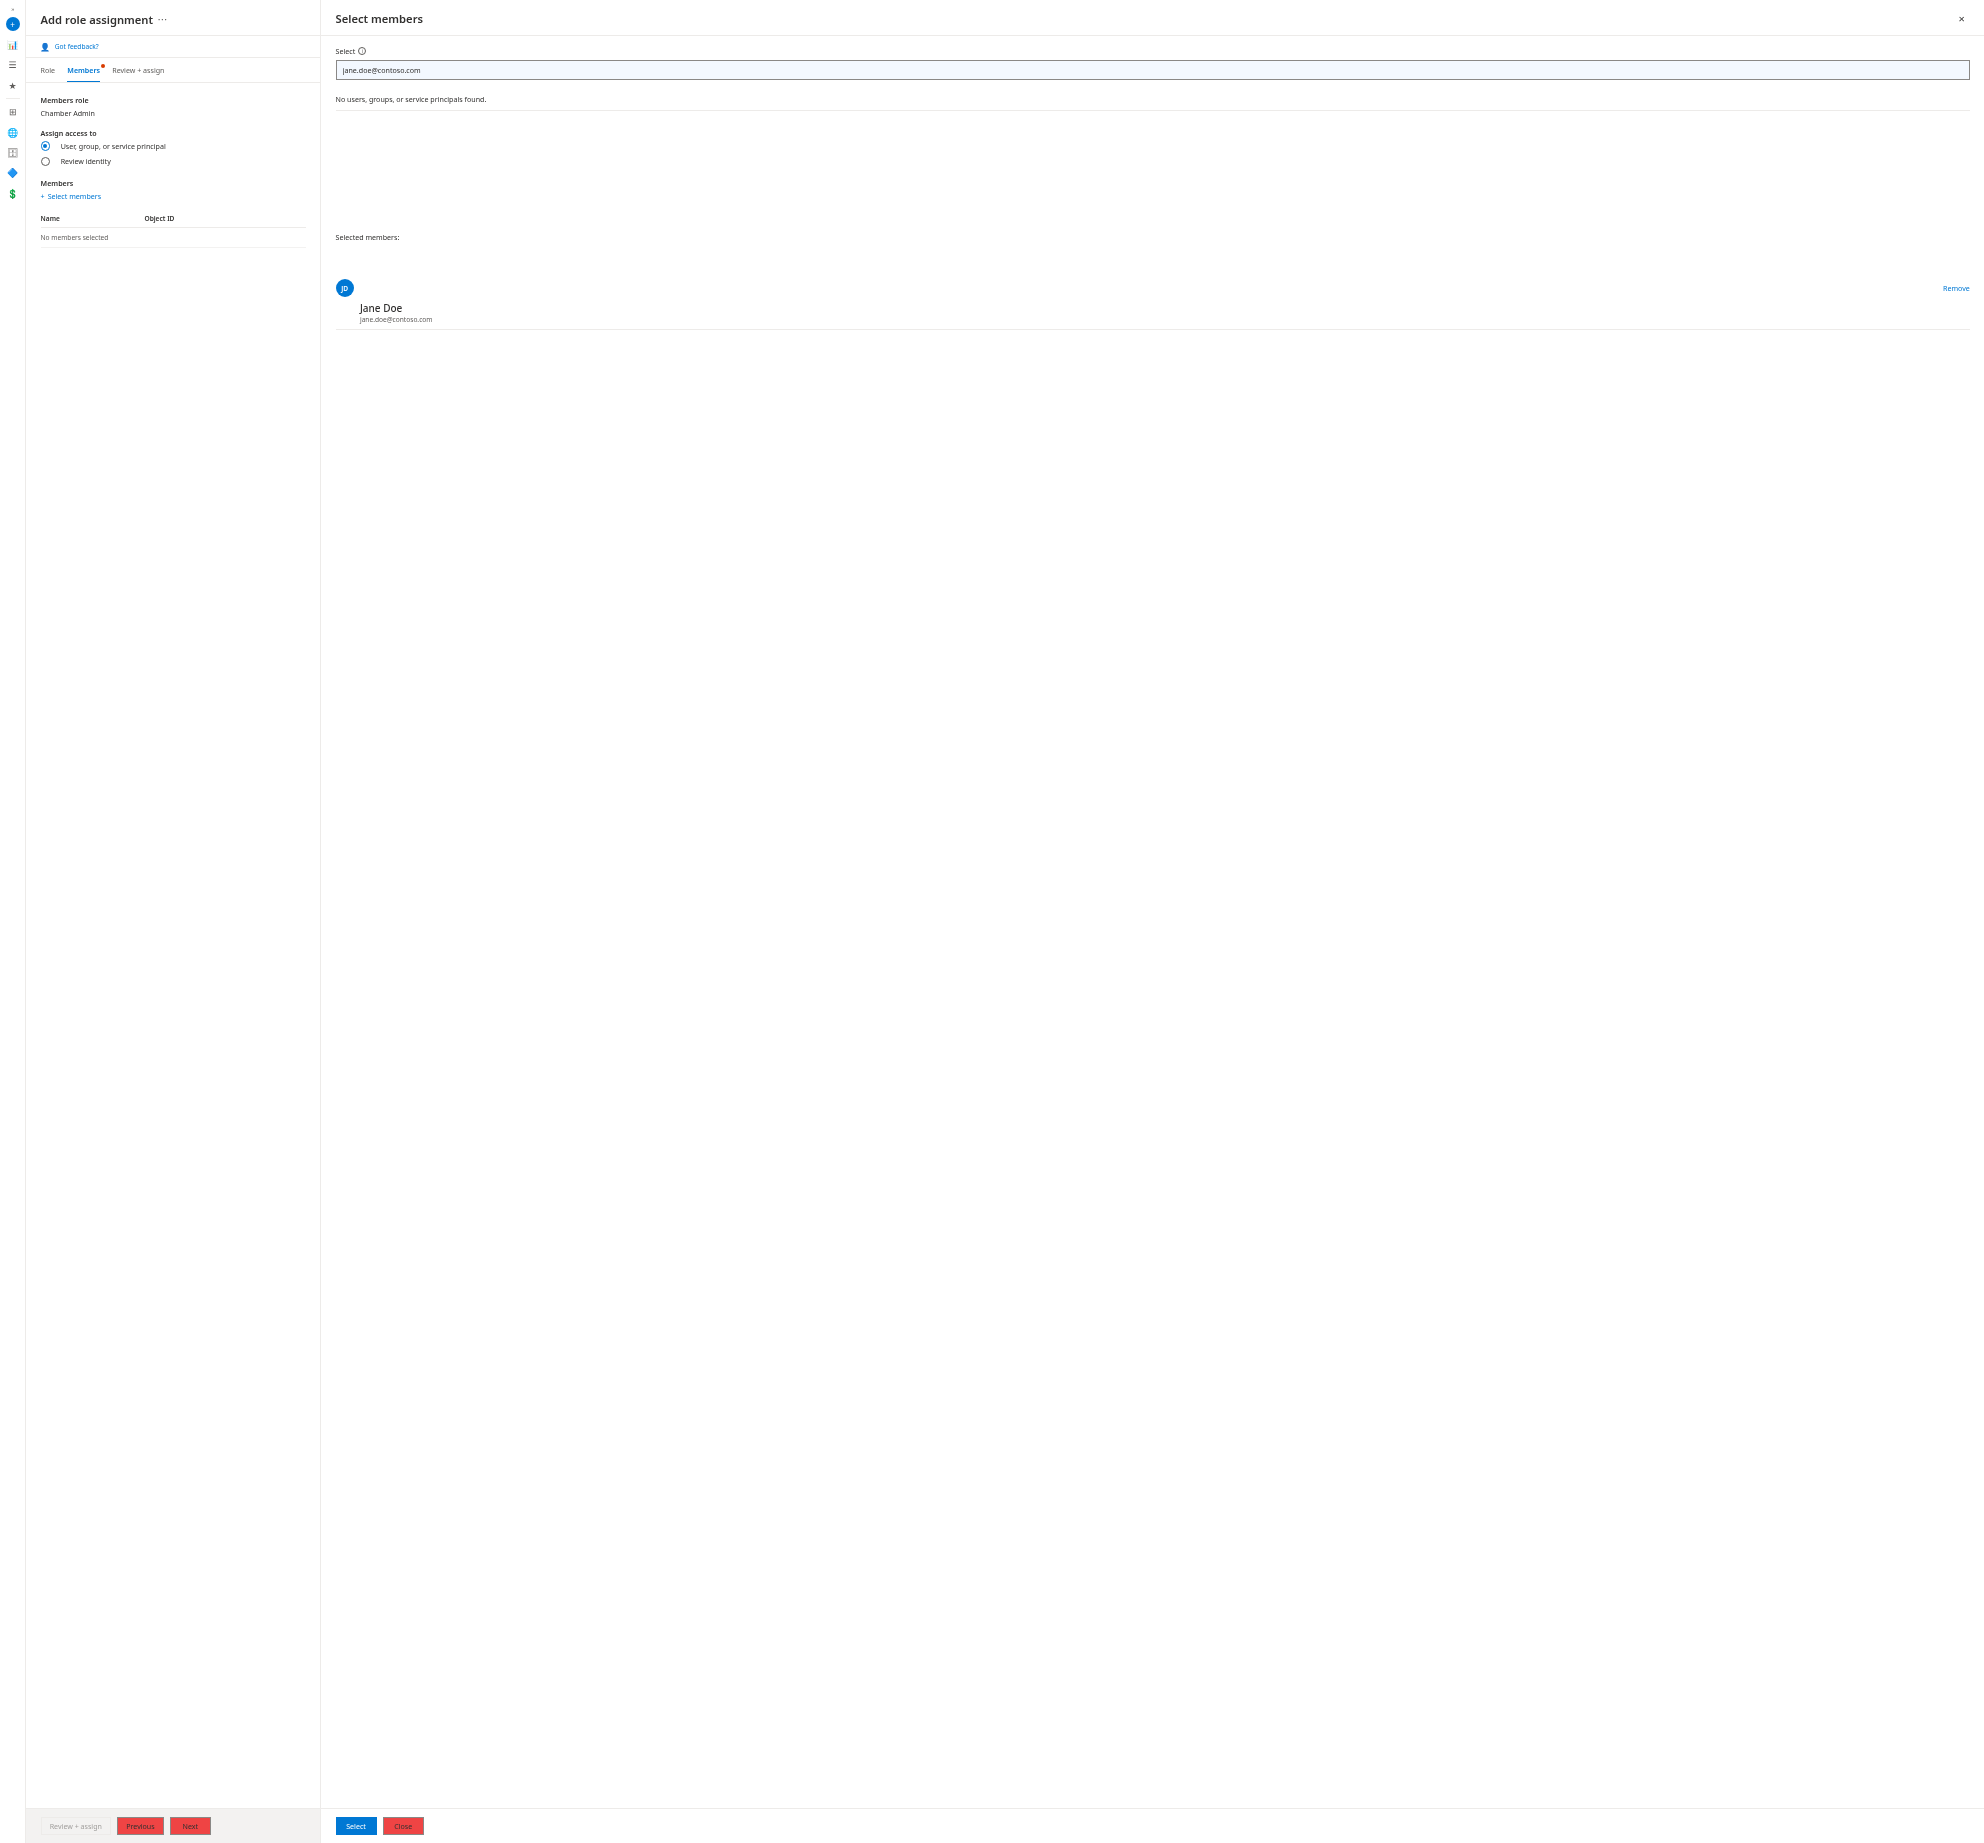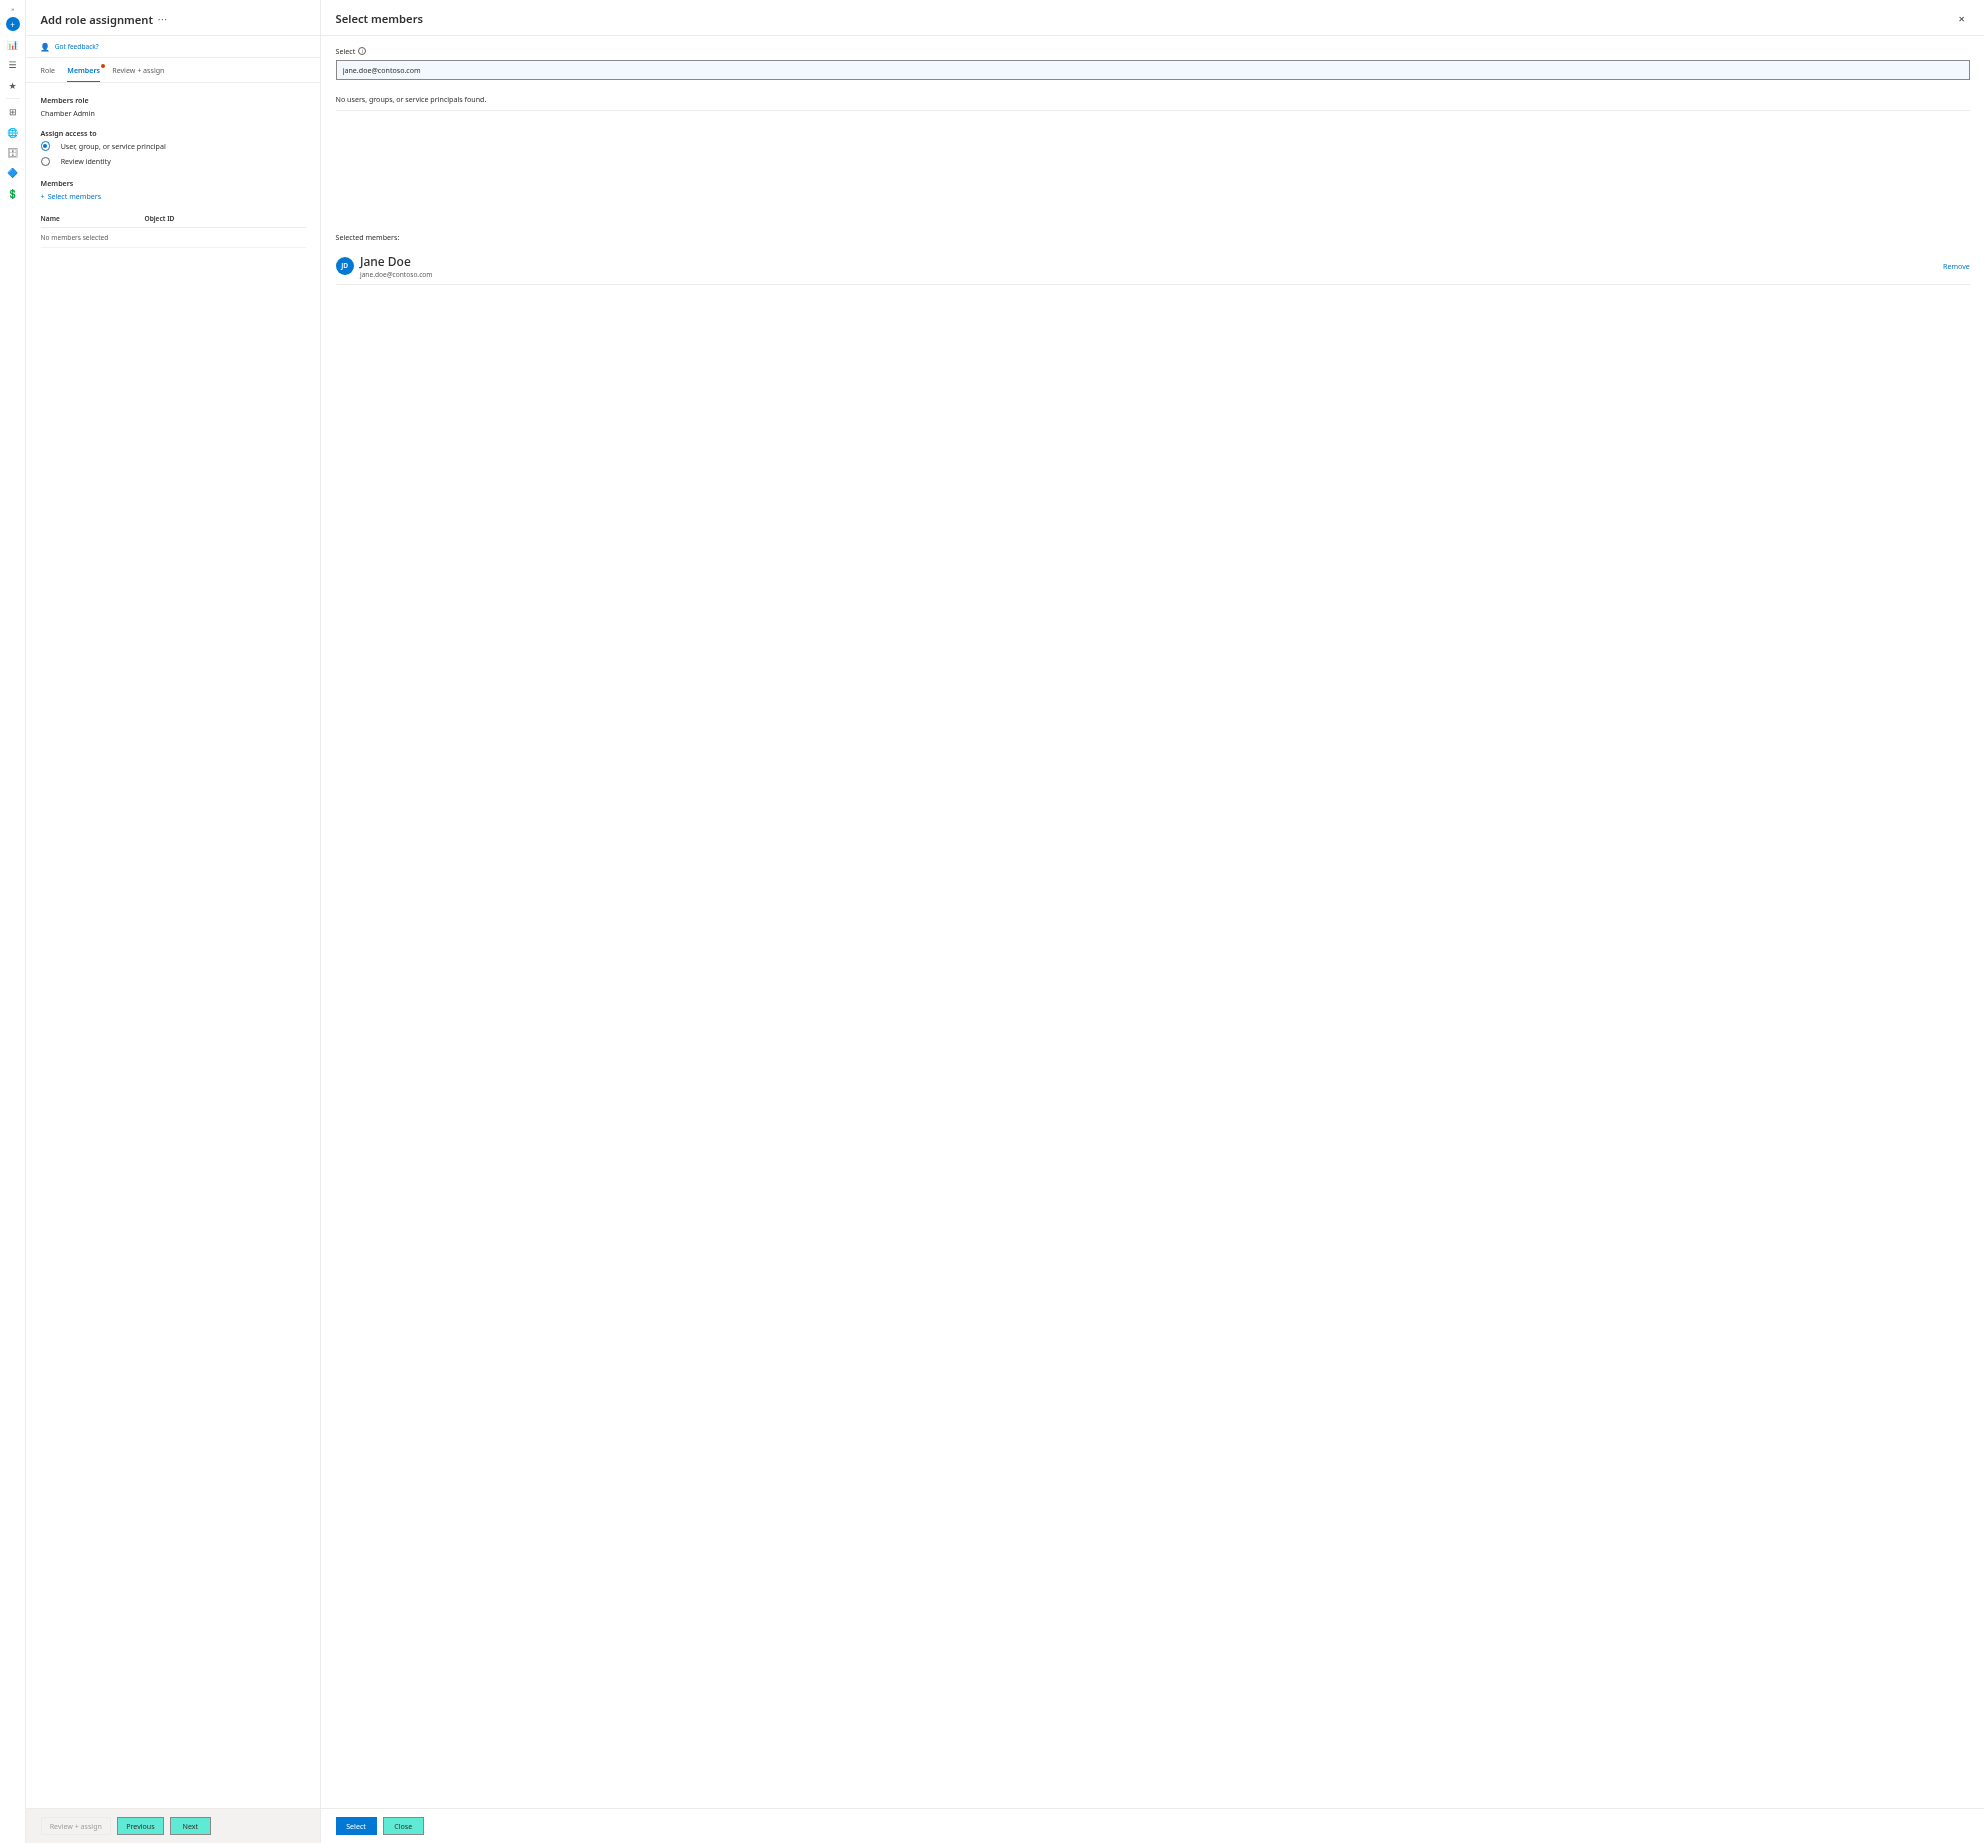--- a/index.html
+++ b/index.html
@@ -230,21 +230,21 @@
       display: flex;
       gap: 6.1px;
       align-items: center;
       background: #f3f2f1;
     }
     .btn {
       padding: 3px 8.1px;
       font-size: 7.1px;
       cursor: pointer;
       border: 0.5px solid #8a8886;
-      background: #5eead4;
+      background: #ef4444;
       color: #323130;
       font-family: inherit;
       min-width: 41px;
       text-align: center;
     }
     .btn-primary {
       background: #0078d4;
       color: #fff;
       border-color: #0078d4;
     }
@@ -361,23 +361,24 @@
       justify-content: center;
       color: white;
       font-size: 6.6px;
       font-weight: 600;
       flex-shrink: 0;
     }
     .member-info {
       flex: 1;
     }
     .member-name {
-      font-size: 12px;
+      font-size: 10px;
       font-weight: 500;
       color: #323130;
+      margin-top: 48px;
     }
     .member-email {
       font-size: 6.6px;
       color: #605e5c;
     }
     .remove-btn {
       color: #0078d4;
       font-size: 7.1px;
       cursor: pointer;
       background: none;

